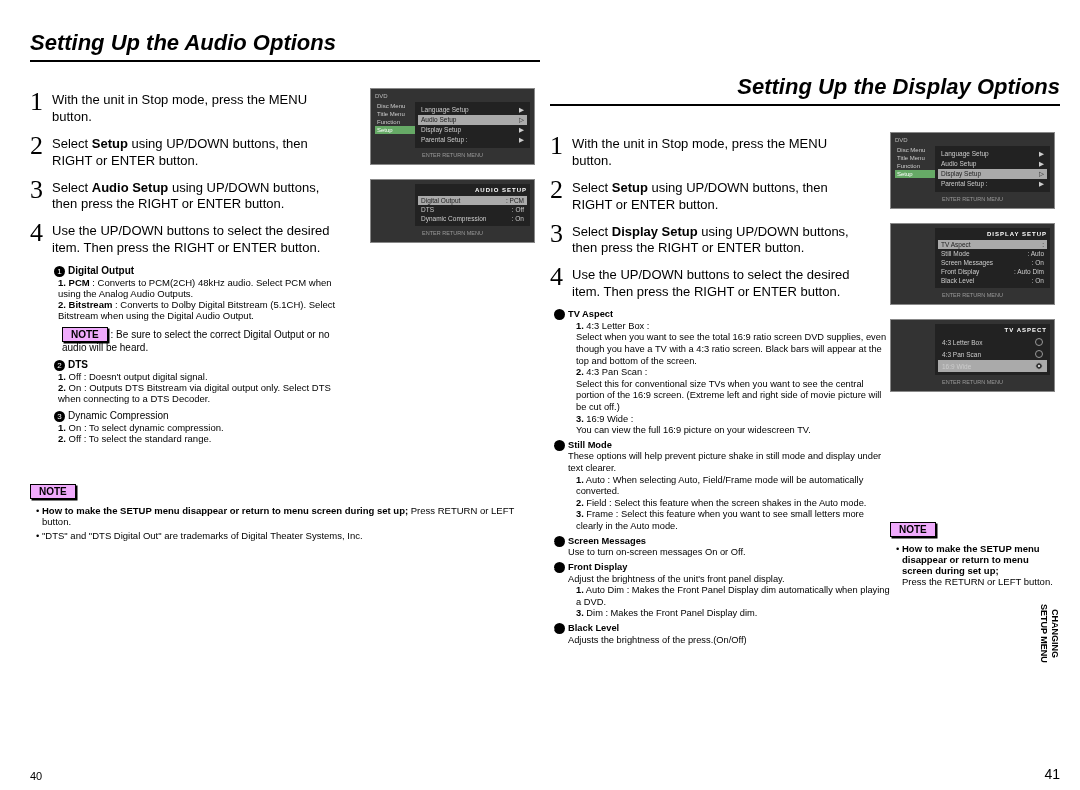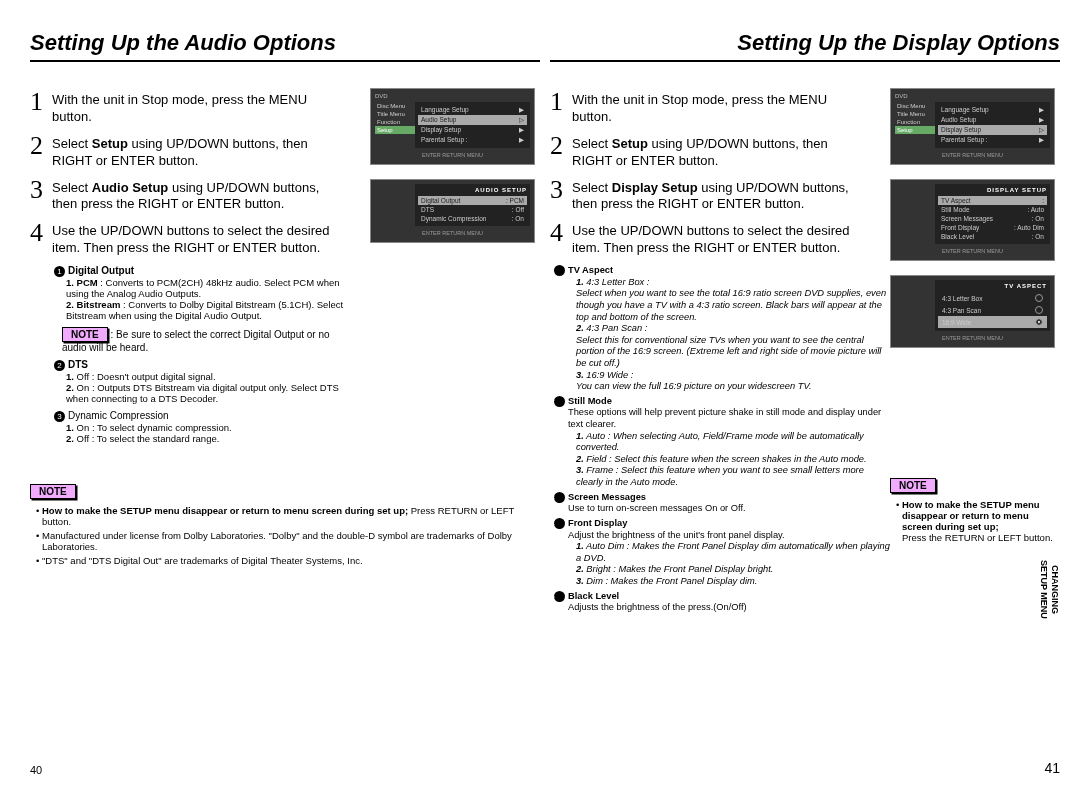--- a/index.html
+++ b/index.html
@@ -9,24 +9,24 @@
       width: 1080px;
       height: 790px;
       position: relative;
       font-size: 10px;
       color: #000;
     }
     .page {
       position: absolute;
       width: 510px;
       top: 30px;
-      bottom: 14px;
+      bottom: 8px;
     }
     .page-left { left: 30px; }
-    .page-right { right: 20px; }
+    .page-right { right: 20px; margin-top: 44px; }
     .page-title {
       font-size: 22px;
       font-weight: bold;
       font-style: italic;
       border-bottom: 2.5px solid #000;
       padding-bottom: 4px;
       margin-bottom: 28px;
     }
     .page-right .page-title { text-align: right; }
     .steps { width: 300px; }
@@ -71,21 +71,21 @@
       background: #000;
       color: #fff;
       font-size: 8px;
       text-align: center;
       line-height: 11px;
       margin-right: 3px;
       vertical-align: middle;
     }
     .detail-block { margin: 6px 0 4px 24px; font-size: 10px; width: 290px; }
     .detail-block .hdr { font-weight: bold; }
-    .detail-block .sublist { margin-left: 12px; font-size: 9.5px; }
+    .detail-block .sublist { margin-left: 4px; font-size: 9.5px; }
     .detail-block .sublist strong { font-weight:bold; }
     .note-box {
       border: 1.5px solid #000;
       box-shadow: 1.5px 1.5px 0 #000;
       display: inline-block;
       padding: 1px 8px;
       font-weight: bold;
       font-size: 10px;
       background:#f0abfc;
     }
@@ -103,21 +103,21 @@
       font-size: 9px;
       font-weight: bold;
       text-align: center;
       line-height: 1.2;
     }
     .page-num-left { position:absolute; bottom:0; left:0; font-size:11px; }
     .page-num-right { position:absolute; bottom:0; right:0; font-size:14px; }
     .right-col-details { width:340px; font-size:9.3px; line-height:1.25;}
     .right-col-details .item { margin:3px 0 2px 18px; }
     .right-col-details .item .ih { text-indent:-14px; }
-    .right-col-details .sub { margin-left:8px;font-style:italic; }
+    .right-col-details .sub { margin-left:8px; }
   </style>
 </head>
 <body>
 
 <div class="page page-left">
   <div class="page-title">Setting Up the Audio Options</div>
 
   <div id="steps-left" class="steps">
       <div class="step">
         <div class="stepnum">1</div>
@@ -214,21 +214,20 @@
   <div class="detail-block">
     <div class="ih"><span class="num-circle">3</span><span>Dynamic Compression</span></div>
     <div class="sublist"><strong>1.</strong> On : To select dynamic compression.</div>
     <div class="sublist"><strong>2.</strong> Off : To select the standard range.</div>
   </div>
 
   <div style="margin-top:40px;">
     <span class="note-box">NOTE</span>
     <ul class="note-body" id="left-notes">
         <li><strong>How to make the SETUP menu disappear or return to menu screen during set up;</strong> Press RETURN or LEFT button.</li>
-        <li>Manufactured under license from Dolby Laboratories. "Dolby" and the double-D symbol are trademarks of Dolby Laboratories.</li>
         <li>"DTS" and "DTS Digital Out" are trademarks of Digital Theater Systems, Inc.</li>
       </ul>
   </div>
 
   <div class="page-num-left">40</div>
 </div>
 
 <div class="page page-right">
   <div class="page-title">Setting Up the Display Options</div>
 
@@ -364,21 +363,20 @@
         <div class="sub"><strong>3.</strong> Frame : Select this feature when you want to see small letters more clearly in the Auto mode.</div>
       </div>
       <div class="item">
         <div class="ih"><span class="num-circle">3</span><strong>Screen Messages</strong></div>
         <div>Use to turn on-screen messages On or Off.</div>
       </div>
       <div class="item">
         <div class="ih"><span class="num-circle">4</span><strong>Front Display</strong></div>
         <div>Adjust the brightness of the unit's front panel display.</div>
         <div class="sub"><strong>1.</strong> Auto Dim : Makes the Front Panel Display dim automatically when playing a DVD.</div>
-        <div class="sub"><strong>2.</strong> Bright : Makes the Front Panel Display bright.</div>
         <div class="sub"><strong>3.</strong> Dim : Makes the Front Panel Display dim.</div>
       </div>
       <div class="item">
         <div class="ih"><span class="num-circle">5</span><strong>Black Level</strong></div>
         <div>Adjusts the brightness of the press.(On/Off)</div>
       </div>
     </div>
 
   <div class="side-tab"><span style="white-space:pre;">CHANGING
 SETUP MENU</span></div>

